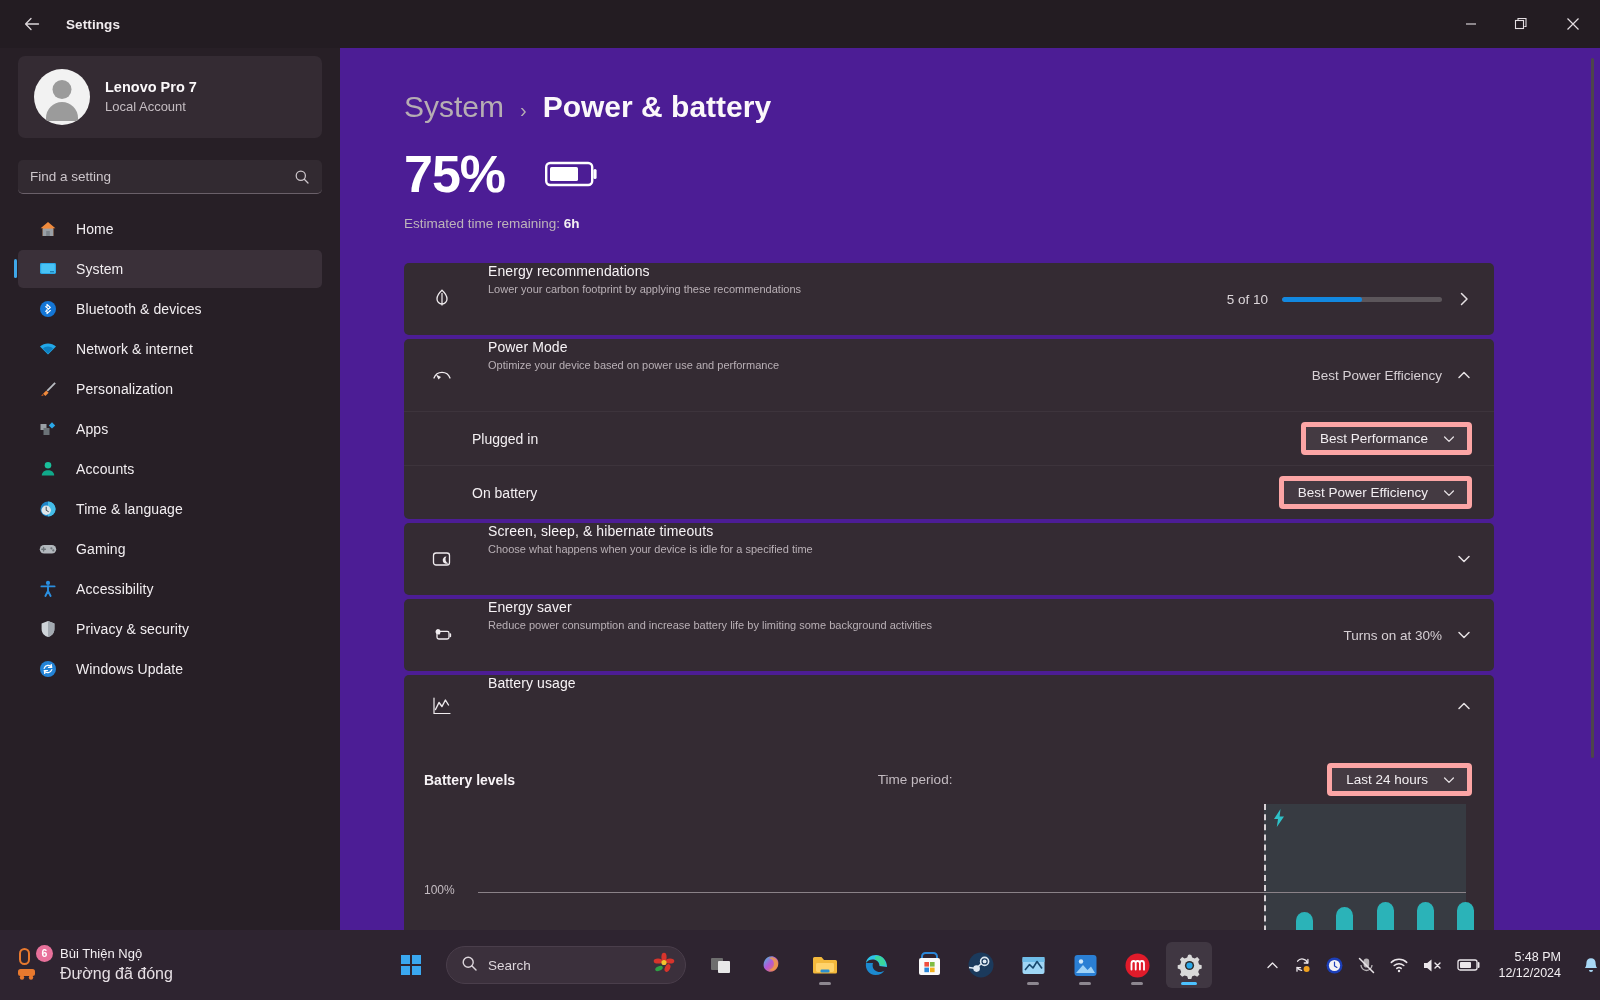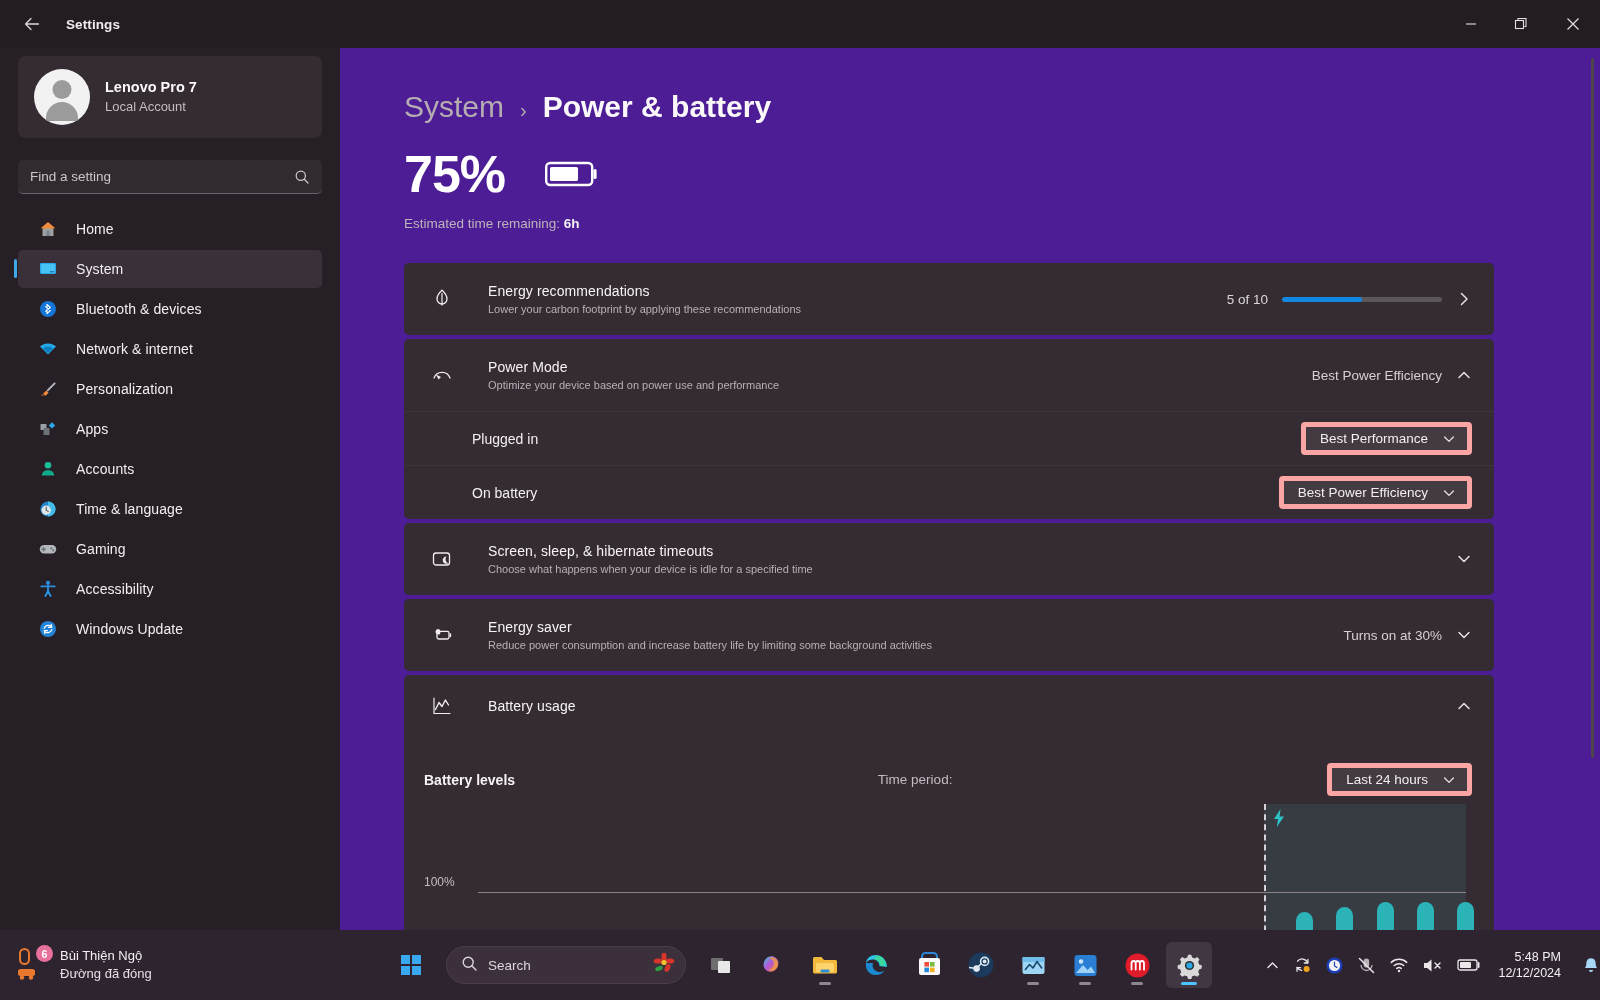--- a/index.html
+++ b/index.html
@@ -115,21 +115,21 @@
   .batt-pct { font-size: 52px; color: #fff; font-weight: 700; letter-spacing: -1px; line-height: 1; }
   .batt-ic { margin-left: 40px; display: flex; }
   .est-row { margin-top: 16px; font-size: 13.5px; color: #bdb4ba; }
   .est-row b { color: #f3eff2; font-weight: 700; }
 
   .cards { margin-top: 32px; width: 1090px; }
   .card {
     background: #342b33; border-radius: 5px; margin-bottom: 4px;
   }
   .card-row {
-    display: flex; align-items: center; min-height: 72px; padding: 0 22px 0 20px;
+    display: flex; min-height: 72px; padding: 0 22px 0 20px;
   }
   .card-ic { width: 36px; flex: 0 0 36px; display: flex; align-items: center; justify-content: center; color: #f0ecef; }
   .card-txt { margin-left: 28px; flex: 1; min-width: 0; }
   .card-title { font-size: 14px; color: #f7f3f6; letter-spacing: .1px; }
   .card-sub { font-size: 11px; color: #b9b0b6; margin-top: 4px; }
   .card-right { display: flex; align-items: center; gap: 14px; margin-left: auto; }
   .right-val { font-size: 13.5px; color: #d7d0d5; }
   .chev { color: #e6e1e4; display: flex; }
 
   .progress-count { font-size: 13.5px; color: #dcd6da; margin-left: 9px; }
@@ -155,21 +155,21 @@
   .chartcard { background: #342b33; border-radius: 5px; padding: 0; }
   .chart-head {
     display: flex; align-items: center; padding: 26px 22px 0 20px;
   }
   .chart-h { font-size: 14px; color: #f7f3f6; font-weight: 700; }
   .tp-label { font-size: 13.5px; color: #c3bbc1; margin-left: auto; margin-right: 12px; }
   .chart-area {
     position: relative; margin: 46px 28px 0 20px; height: 120px;
   }
   .ylabel {
-    position: absolute; left: 0; top: 40px; transform: translateY(-50%);
+    position: absolute; left: 0; top: 48px; transform: translateY(-50%);
     font-size: 12px; color: #c3bbc1;
   }
   .plot {
     position: absolute; left: 54px; right: 0; top: 0; bottom: 0;
   }
   .gridline {
     position: absolute; left: 0; right: 0; top: 50px; height: 1px; background: #8a8288;
   }
   .charge-zone {
     position: absolute; top: -38px; bottom: 0; background: rgba(70,120,125,.22);
@@ -199,21 +199,21 @@
   }
   .widget { display: flex; align-items: center; padding-left: 16px; width: 420px; }
   .widget-ic { position: relative; width: 34px; height: 36px; flex: 0 0 34px; }
   .wbadge {
     position: absolute; right: -3px; top: -2px; width: 17px; height: 17px; border-radius: 50%;
     background: #e8719b; color: #fff; font-size: 10.5px; font-weight: 700;
     display: flex; align-items: center; justify-content: center;
   }
   .widget-text { margin-left: 10px; line-height: 1.35; }
   .w-l1 { font-size: 13px; color: #f4f0f3; }
-  .w-l2 { font-size: 13px; color: #e6dfe4; }
+  .w-l2 { font-size: 16px; color: #e6dfe4; }
 
   .tb-center { position: absolute; left: 50%; transform: translateX(-50%); display: flex; align-items: center; gap: 6px; }
   .tb-ic {
     width: 46px; height: 46px; border-radius: 6px;
     display: flex; align-items: center; justify-content: center; position: relative;
   }
   .tb-ic.active { background: rgba(255,255,255,.09); }
   .tb-dot {
     position: absolute; bottom: 3px; left: 50%; transform: translateX(-50%);
     width: 12px; height: 3px; border-radius: 2px; background: #8d8790;
@@ -393,20 +393,29 @@
           <div class="navitem">
             <span class="nav-ic">
               <svg width="20" height="20" viewBox="0 0 20 20">
                   <circle cx="10" cy="3.9" r="2.1" fill="#2b8fe0"></circle>
                   <path d="M3.4 7.4h13.2M10 7v5M10 12l-2.6 5M10 12l2.6 5" stroke="#2b8fe0" stroke-width="1.9" stroke-linecap="round" fill="none"></path>
                 </svg>
             </span>
             <span class="nav-label">Accessibility</span>
           </div>
 
+          <div class="navitem">
+            <span class="nav-ic">
+              <svg width="20" height="20" viewBox="0 0 20 20">
+                  <path d="M10 2 3.6 4.5v5.4c0 4 2.7 7 6.4 8.1 3.7-1.1 6.4-4.1 6.4-8.1V4.5z" fill="#cfd4d9"></path>
+                  <path d="M10 2v16c3.7-1.1 6.4-4.1 6.4-8.1V4.5z" fill="#a3aab1"></path>
+                </svg>
+            </span>
+            <span class="nav-label">Privacy &amp; security</span>
+          </div>
 
           <div class="navitem">
             <span class="nav-ic">
               <svg width="20" height="20" viewBox="0 0 20 20">
                   <circle cx="10" cy="10" r="8" fill="#2383d6"></circle>
                   <path d="M13.8 8.2A4.3 4.3 0 0 0 6.2 9.4M6.2 11.8a4.3 4.3 0 0 0 7.6-1.2" stroke="#fff" stroke-width="1.3" fill="none" stroke-linecap="round"></path>
                   <path d="M13.3 5.6v2.8h-2.8M6.7 14.4v-2.8h2.8" stroke="#fff" stroke-width="1.3" fill="none" stroke-linecap="round" stroke-linejoin="round"></path>
                 </svg>
             </span>
             <span class="nav-label">Windows Update</span>

